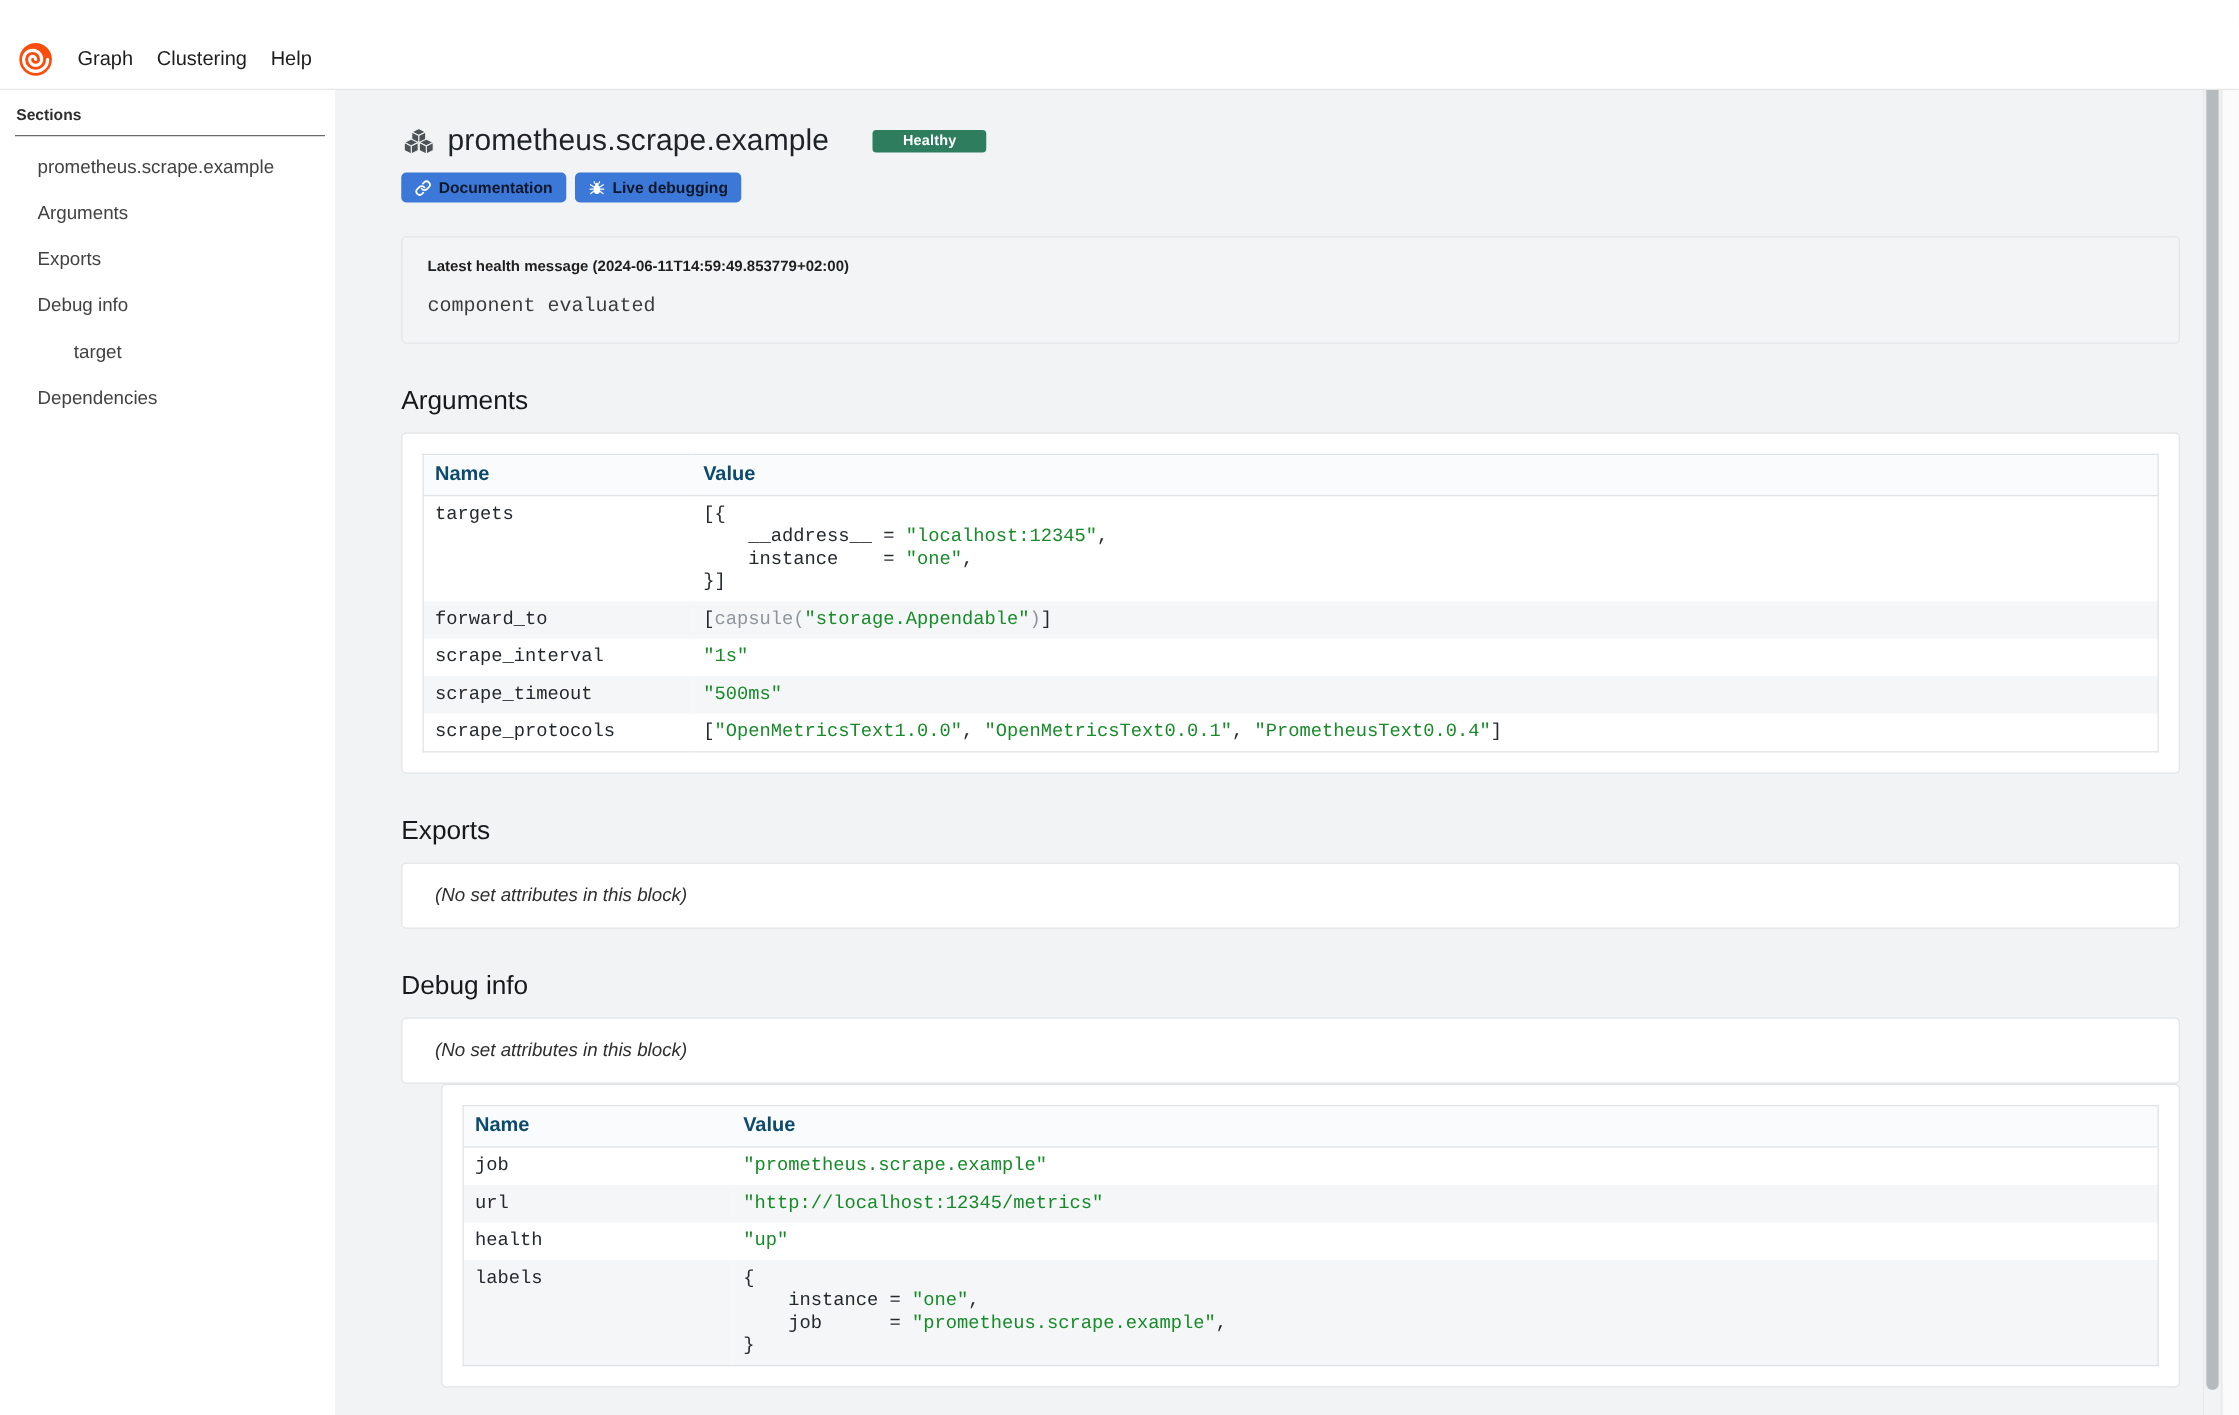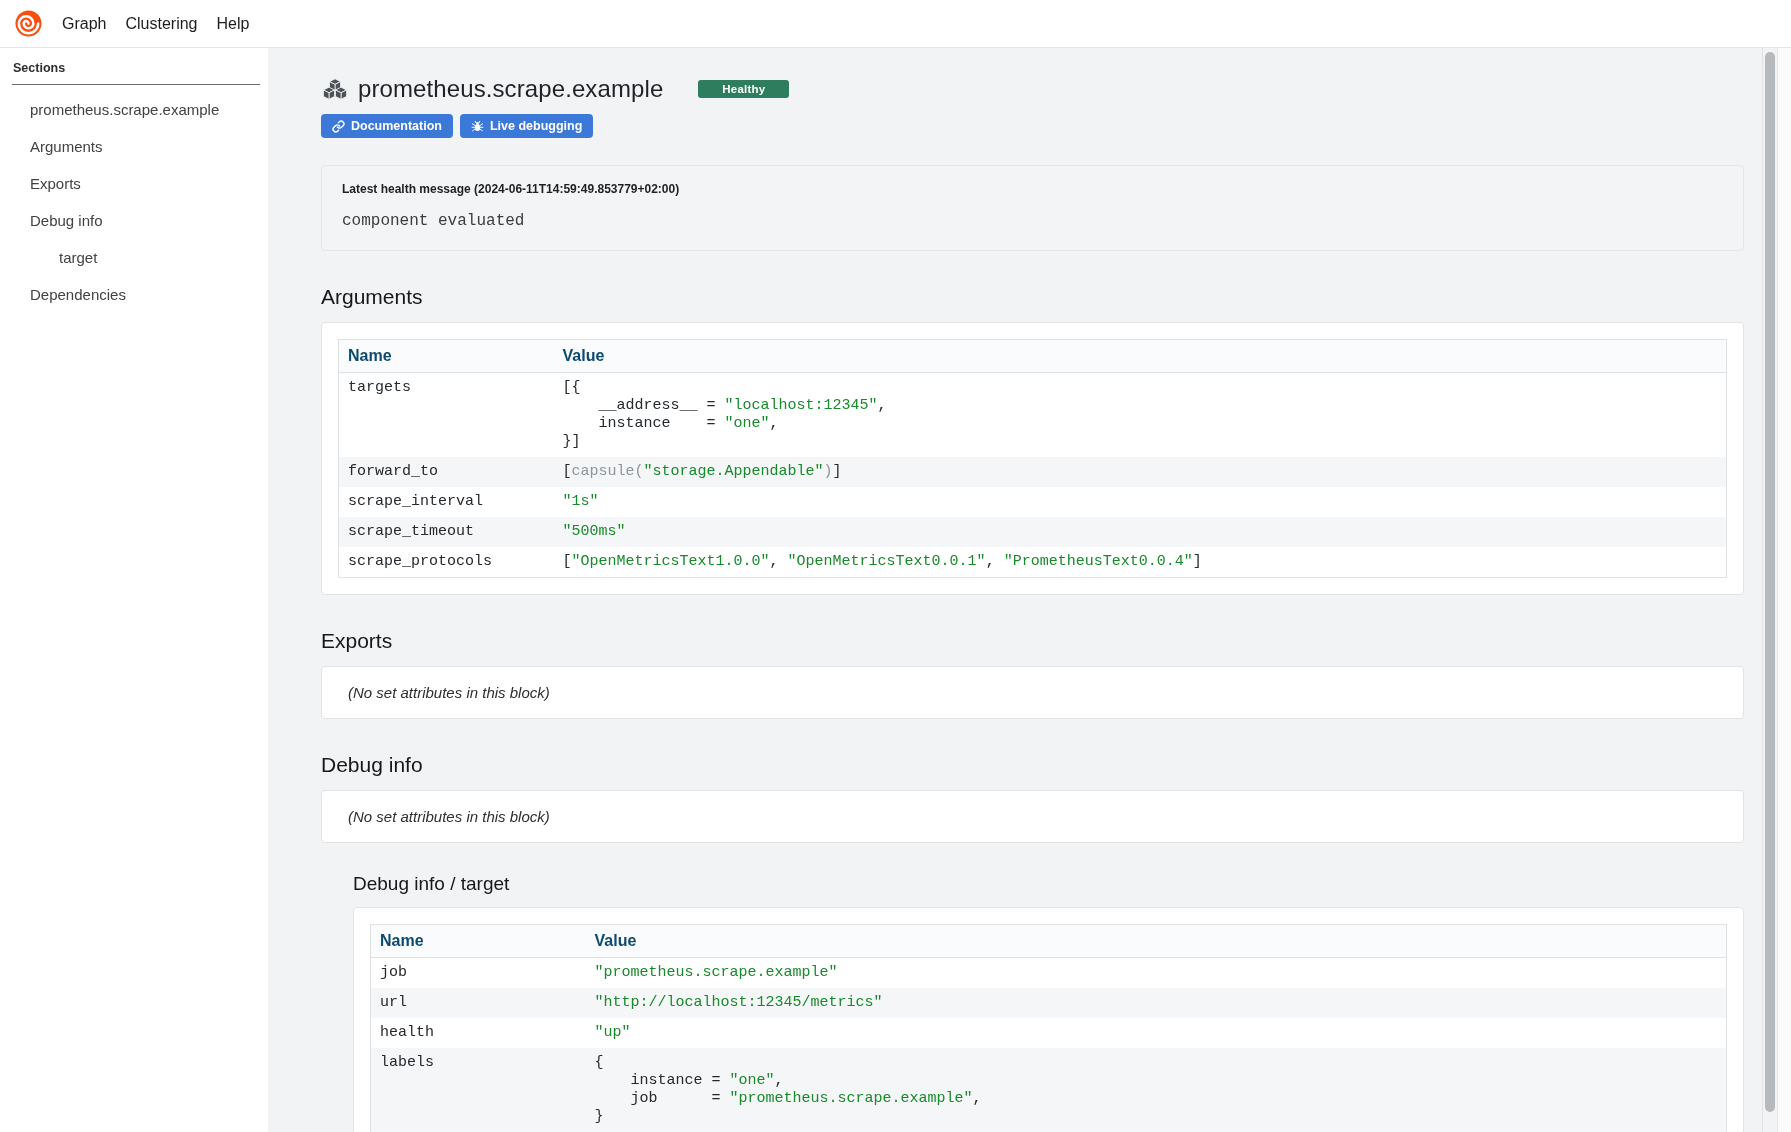--- a/index.html
+++ b/index.html
@@ -12,21 +12,21 @@
   *{box-sizing:border-box;}
   html,body{margin:0;padding:0;}
   body{
     width:1791px;height:1132px;overflow:hidden;background:#fff;
     font-family:"Liberation Sans",sans-serif;color:#222;
     -webkit-font-smoothing:antialiased;
   }
   
   .navbar{
     height:48px;background:#fff;border-bottom:1px solid #e6e6e6;
-    display:flex;align-items:center;padding-left:15px;position:relative;z-index:5;
+    display:flex;align-items:center;padding-left:15px;position:relative;z-index:5;margin-top:24px;
   }
   .logo{width:27px;height:27px;display:inline-flex;margin-right:20px;cursor:pointer;}
   .nav-items{display:flex;align-items:center;gap:19px;}
   .nav-link{font-size:16px;color:#1d1d1d;text-decoration:none;cursor:pointer;}
   
   .layout{display:flex;height:1084px;}
   .sidebar{width:268px;background:#fff;flex:none;padding-top:13px;}
   .sidebar-title{font-size:12.5px;font-weight:700;color:#2e2e2e;padding-left:13px;}
   .sidebar-rule{border:none;border-top:1px solid #6b6b6b;margin:9px 8px 6px 12px;}
   .side-item{
@@ -39,21 +39,21 @@
   
   .title-row{display:flex;align-items:center;gap:9px;}
   .cubes{display:inline-flex;flex:none;}
   h1{font-size:24px;font-weight:500;color:#1f2328;margin:0;letter-spacing:.1px;}
   .badge{
     background:var(--healthy);color:#fff;font-size:11.5px;font-weight:700;
     padding:3px 24px;border-radius:3px;margin-left:26px;letter-spacing:.2px;
   }
   .btn-row{margin-top:11px;display:flex;gap:7px;}
   .btn{
-    background:var(--accent);color:#ffffff;border:none;border-radius:4px;height:24px;
+    background:var(--accent);color:#0f172a;border:none;border-radius:4px;height:24px;
     padding:0 11px;font-size:12.5px;font-weight:700;font-family:inherit;
     display:inline-flex;align-items:center;gap:6px;cursor:pointer;
   }
   .btn-icon{display:inline-flex;}
   
   .health-box{
     margin-top:27px;background:#f3f4f5;border:1px solid #e3e5e7;border-radius:4px;
     padding:16px 20px 20px 20px;
   }
   .health-label{font-size:12px;font-weight:700;color:#1f1f1f;}
@@ -231,21 +231,20 @@
     <section class="box note-box">
       <div class="empty-note">(No set attributes in this block)</div>
     </section>
 
     <h2>Debug info</h2>
     <section class="box note-box">
       <div class="empty-note">(No set attributes in this block)</div>
     </section>
 
     <div class="nested">
-      <h3>Debug info / target</h3>
       <section class="box table-box">
         <table class="data-table" data-table="sections.debug_target.table">
             <thead>
               <tr>
                 <th>Name</th>
                 <th>Value</th>
               </tr>
             </thead>
             <tbody>
               <tr>

